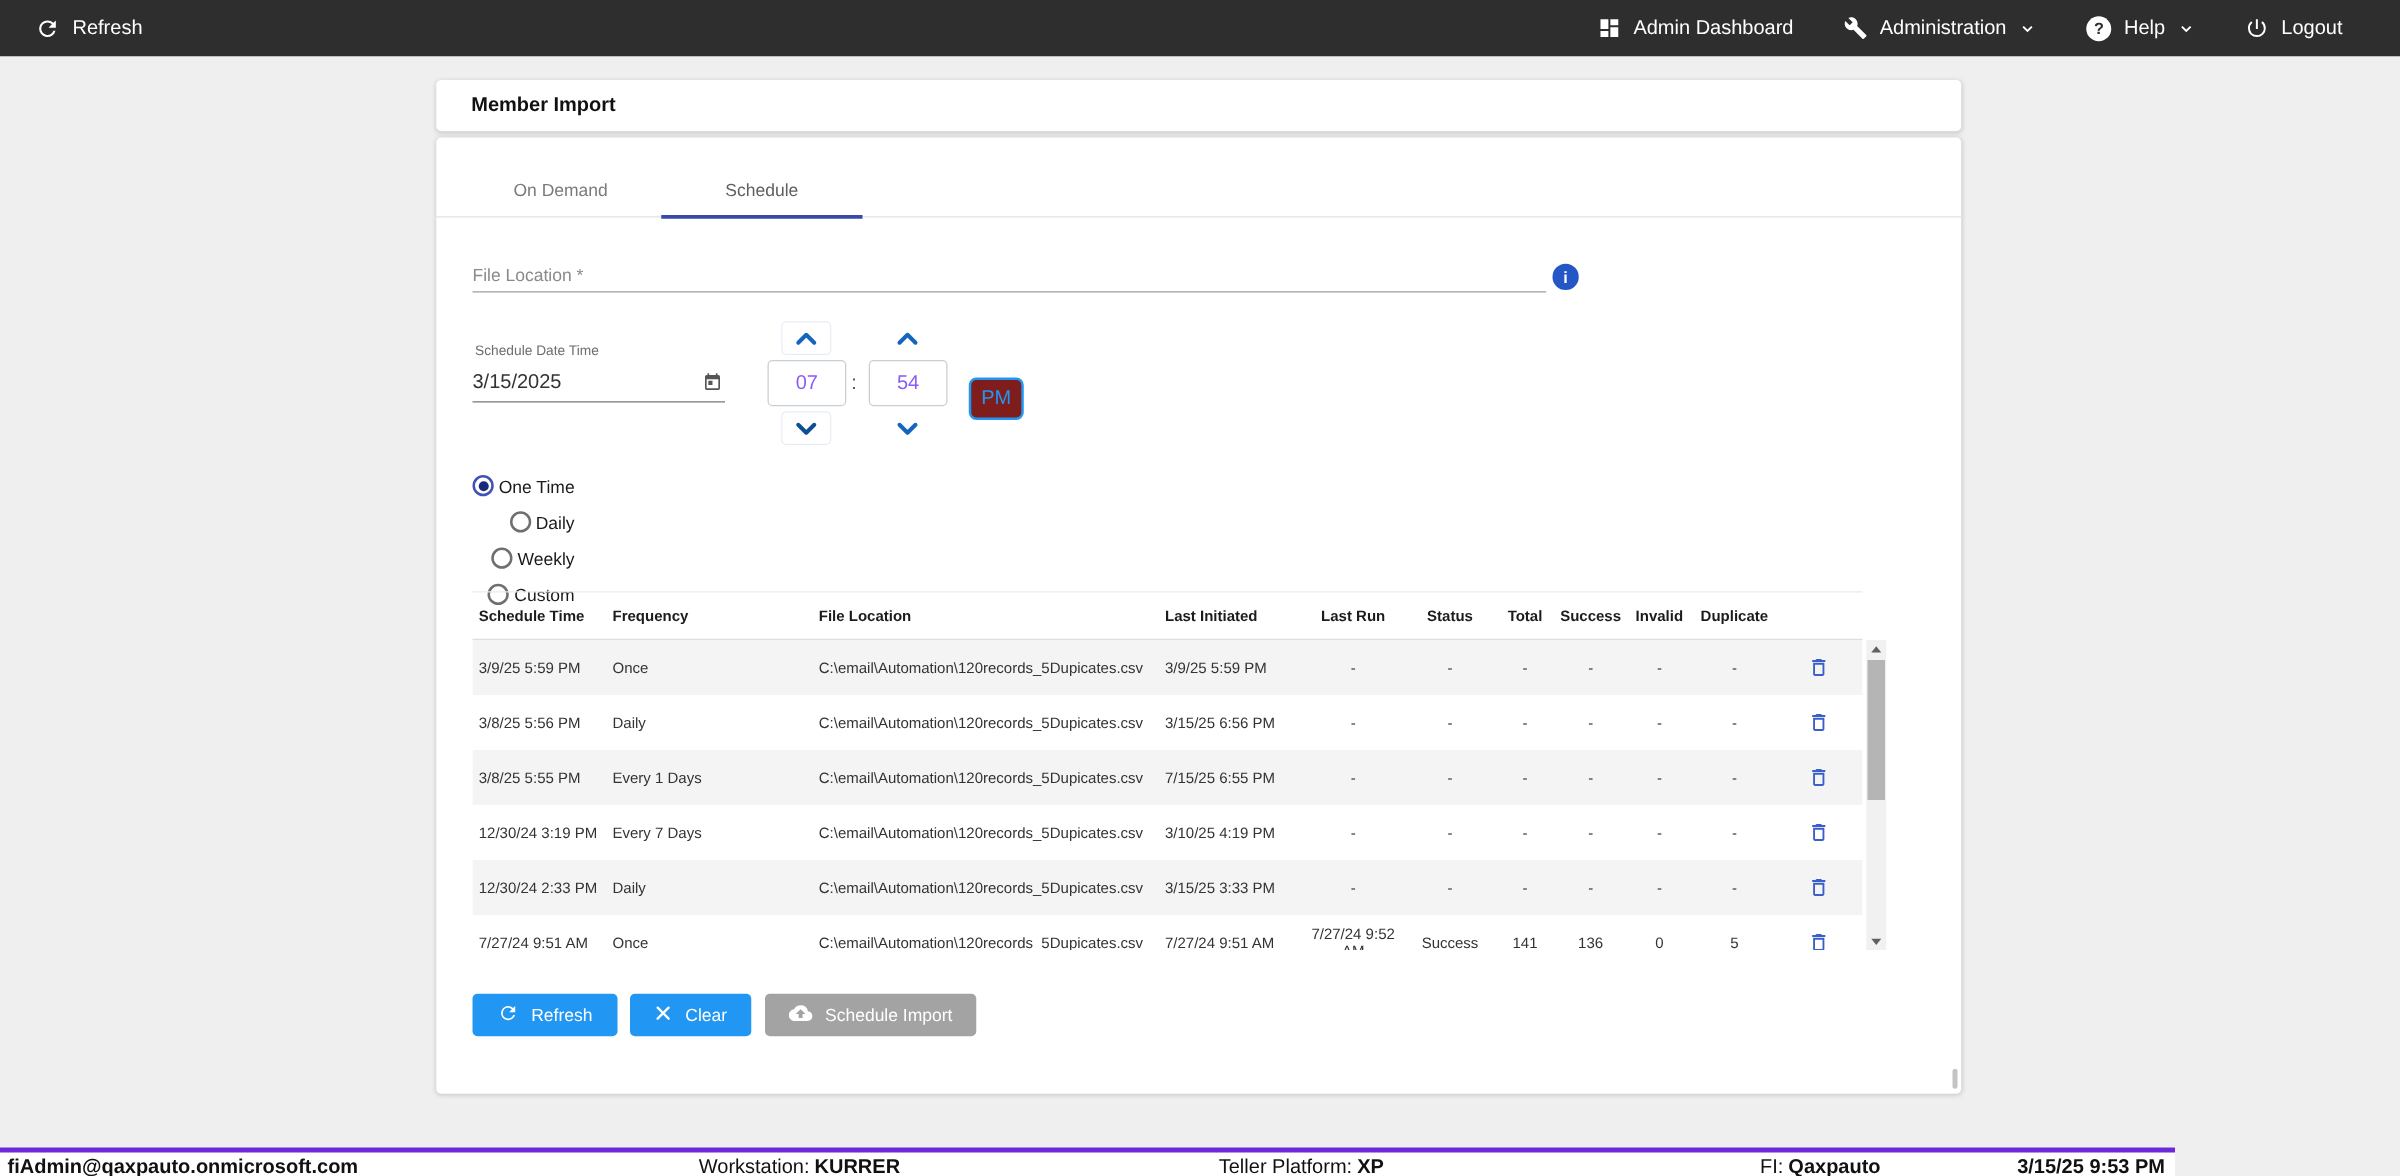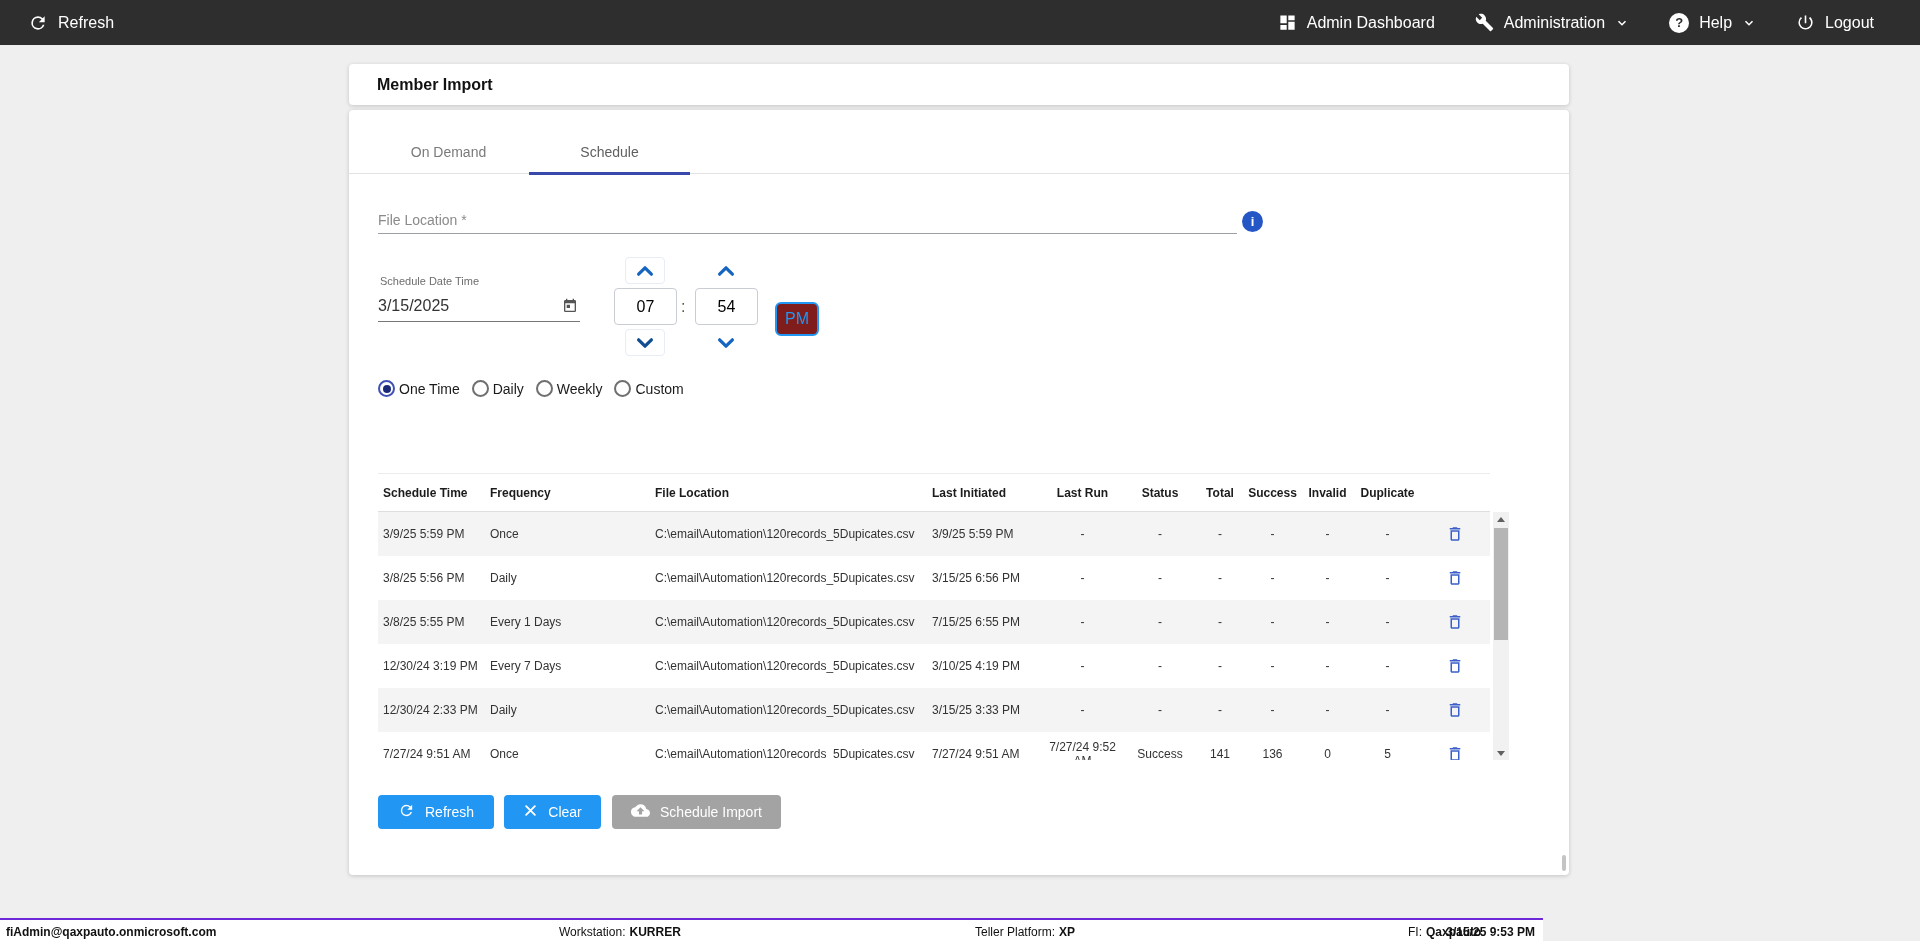--- a/index.html
+++ b/index.html
@@ -44,28 +44,28 @@
   
   .sdt-label { position:absolute; left:31px; top:165px; font-size:11px; color:#6d6d6d; }
   .date-row { position:absolute; left:29px; top:181px; width:202px; height:31px; border-bottom:1px solid #777; }
   .date-row input { width:170px; height:100%; border:none; outline:none; font-size:16px; color:#333;
                     background:transparent; font-family:"Liberation Sans", sans-serif; }
   .cal-btn { position:absolute; right:2px; top:7px; cursor:pointer; }
 
   .spin-btn { position:absolute; width:40px; height:27px; background:#fff; border:1px solid #e7edf5;
               border-radius:4px; display:flex; align-items:center; justify-content:center; cursor:pointer; }
   .time-box { position:absolute; width:63px; height:37px; border:1px solid #c9cdd4; border-radius:4px;
-              font-size:16px; color:#000000; display:flex; align-items:center; justify-content:center; }
+              font-size:16px; color:#8b5cf6; display:flex; align-items:center; justify-content:center; }
   .time-colon { position:absolute; left:332px; top:188px; font-size:16px; color:#555; }
   .ampm-btn { position:absolute; left:426px; top:192px; width:44px; height:34px; border:2px solid #2196f3;
               border-radius:6px; color:#2196f3; font-size:16px; display:flex; align-items:center;
               justify-content:center; cursor:pointer; background:#7f1d1d; }
 
   
-  .radio-row { position:absolute; left:29px; top:270px; display:flex; gap:12px; align-items:flex-end; }
+  .radio-row { position:absolute; left:29px; top:270px; display:flex; gap:12px; align-items:flex-end;flex-direction:column; }
   .radio-item { display:flex; align-items:center; gap:4px; cursor:pointer; }
   .radio-circle { width:17px; height:17px; border-radius:50%; border:2px solid #6f6f6f; position:relative; flex:0 0 auto; }
   .radio-item.selected .radio-circle { border-color:#3f51b5; }
   .radio-item.selected .radio-circle::after { content:""; position:absolute; left:2.5px; top:2.5px;
               width:8px; height:8px; border-radius:50%; background:#1b2a78; }
   .radio-label { font-size:14px; color:#1a1a1a; }
 
   
   .thead { position:absolute; left:29px; top:363px; width:1112px; height:39px; display:flex; align-items:center;
            border-top:1px solid #ececec; border-bottom:1px solid #dedede; font-size:12px; font-weight:bold; color:#1c1c1c; }
@@ -93,22 +93,22 @@
 
   
   .btn { position:absolute; top:685px; height:34px; border:none; border-radius:4px; color:#fff; font-size:14px;
          font-family:"Liberation Sans", sans-serif; display:flex; align-items:center; justify-content:center;
          gap:10px; cursor:pointer; }
   .btn-refresh { left:29px; width:116px; background:#2196f3; }
   .btn-clear { left:155px; width:97px; background:#2196f3; }
   .btn-import { left:263px; width:169px; background:#a3a3a3; cursor:default; }
 
   
-  .footer { position:absolute; left:0; bottom:0; width:1543px; height:23px; background:#fff;
-            border-top:2px solid #6d28d9; font-size:12px; color:#111; }
+  .footer { position:absolute; left:0; bottom:0; width:1740px; height:23px; background:#fff;
+            border-top:4px solid #6d28d9; font-size:16px; color:#111; }
   .footer > div { position:absolute; top:0; height:23px; display:flex; align-items:center; gap:4px; white-space:nowrap; }
   .f-user { left:6px; font-weight:bold; }
   .f-workstation { left:559px;justify-content:space-between; } .f-teller { left:975px; } .f-fi { left:1408px; }
   .f-datetime { right:8px; font-weight:bold; }
   .f-val { font-weight:bold; }
 </style>
 </head>
 <body>
 
 <div class="screen">

